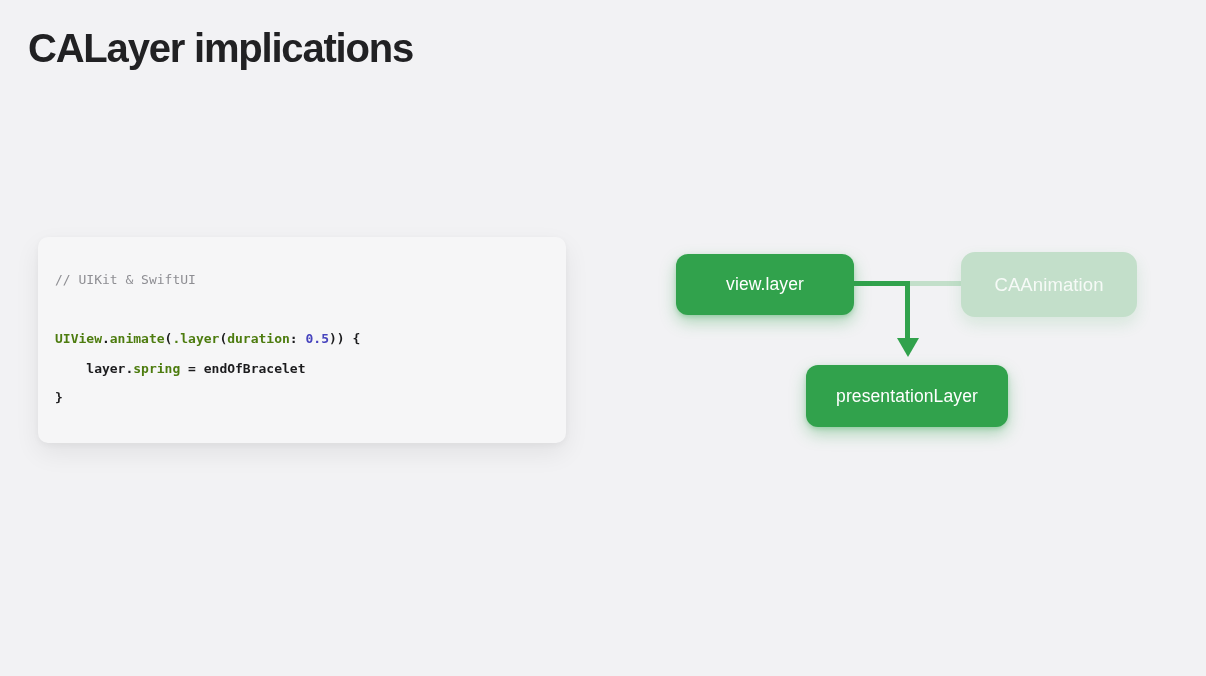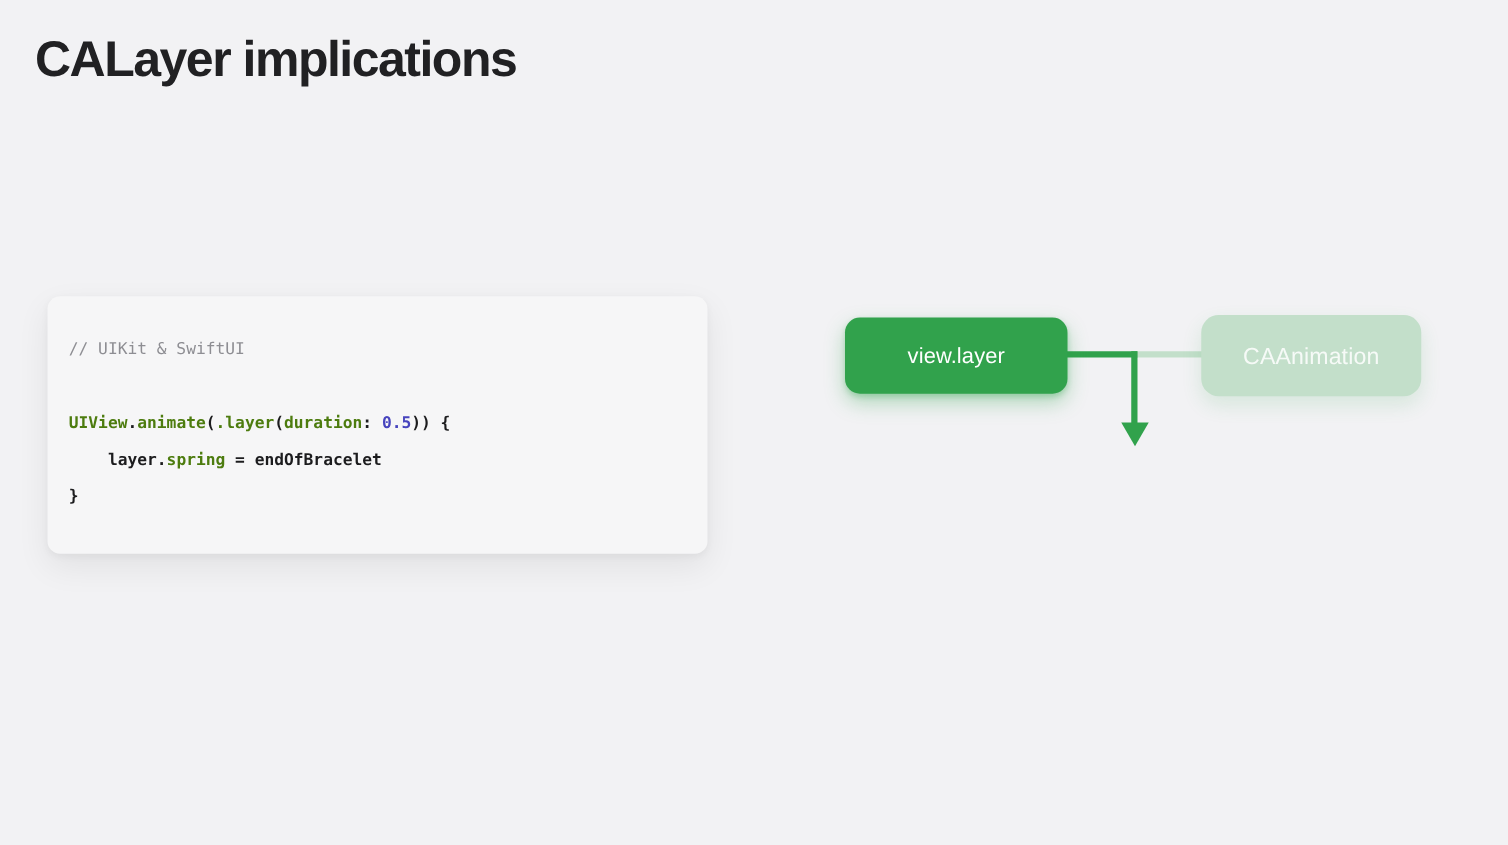--- a/index.html
+++ b/index.html
@@ -110,16 +110,17 @@
 
     <div class="connector conn-h-dark"></div>
     <div class="connector conn-h-light"></div>
     <div class="connector conn-v-dark"></div>
     <div class="arrowhead"></div>
 
     <div class="node node-solid node-view-layer">view.layer</div>
 
     <div class="node node-faded node-caanimation">CAAnimation</div>
 
+    <div class="node node-solid node-presentation-layer">presentationLayer</div>
 
   </div>
 
 </div>
 
 </body></html>

